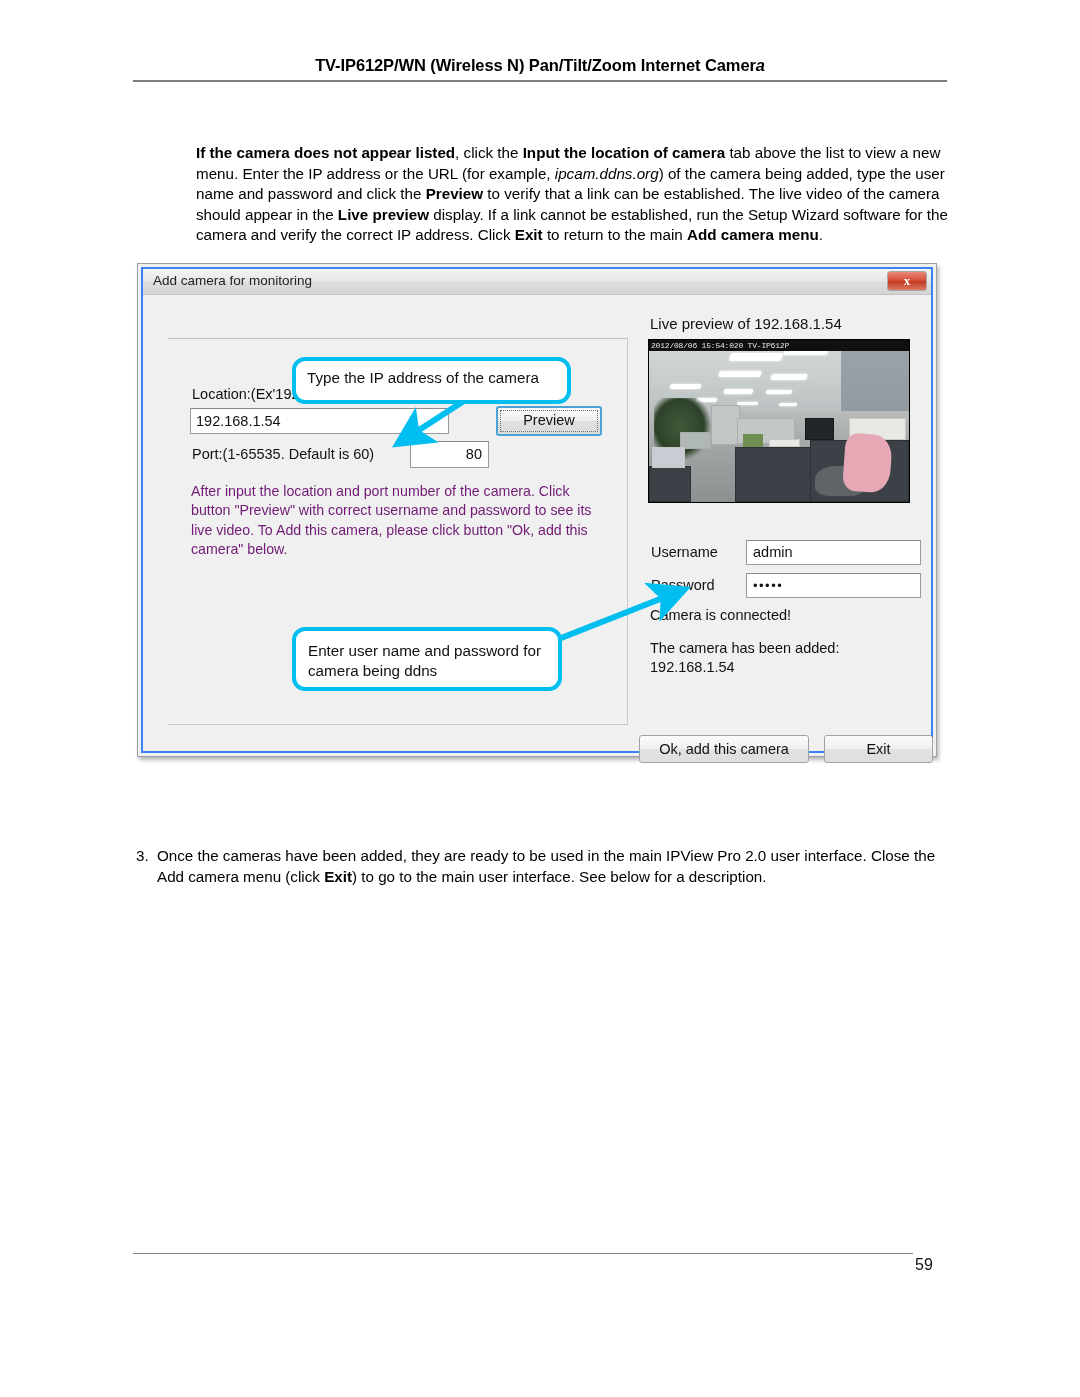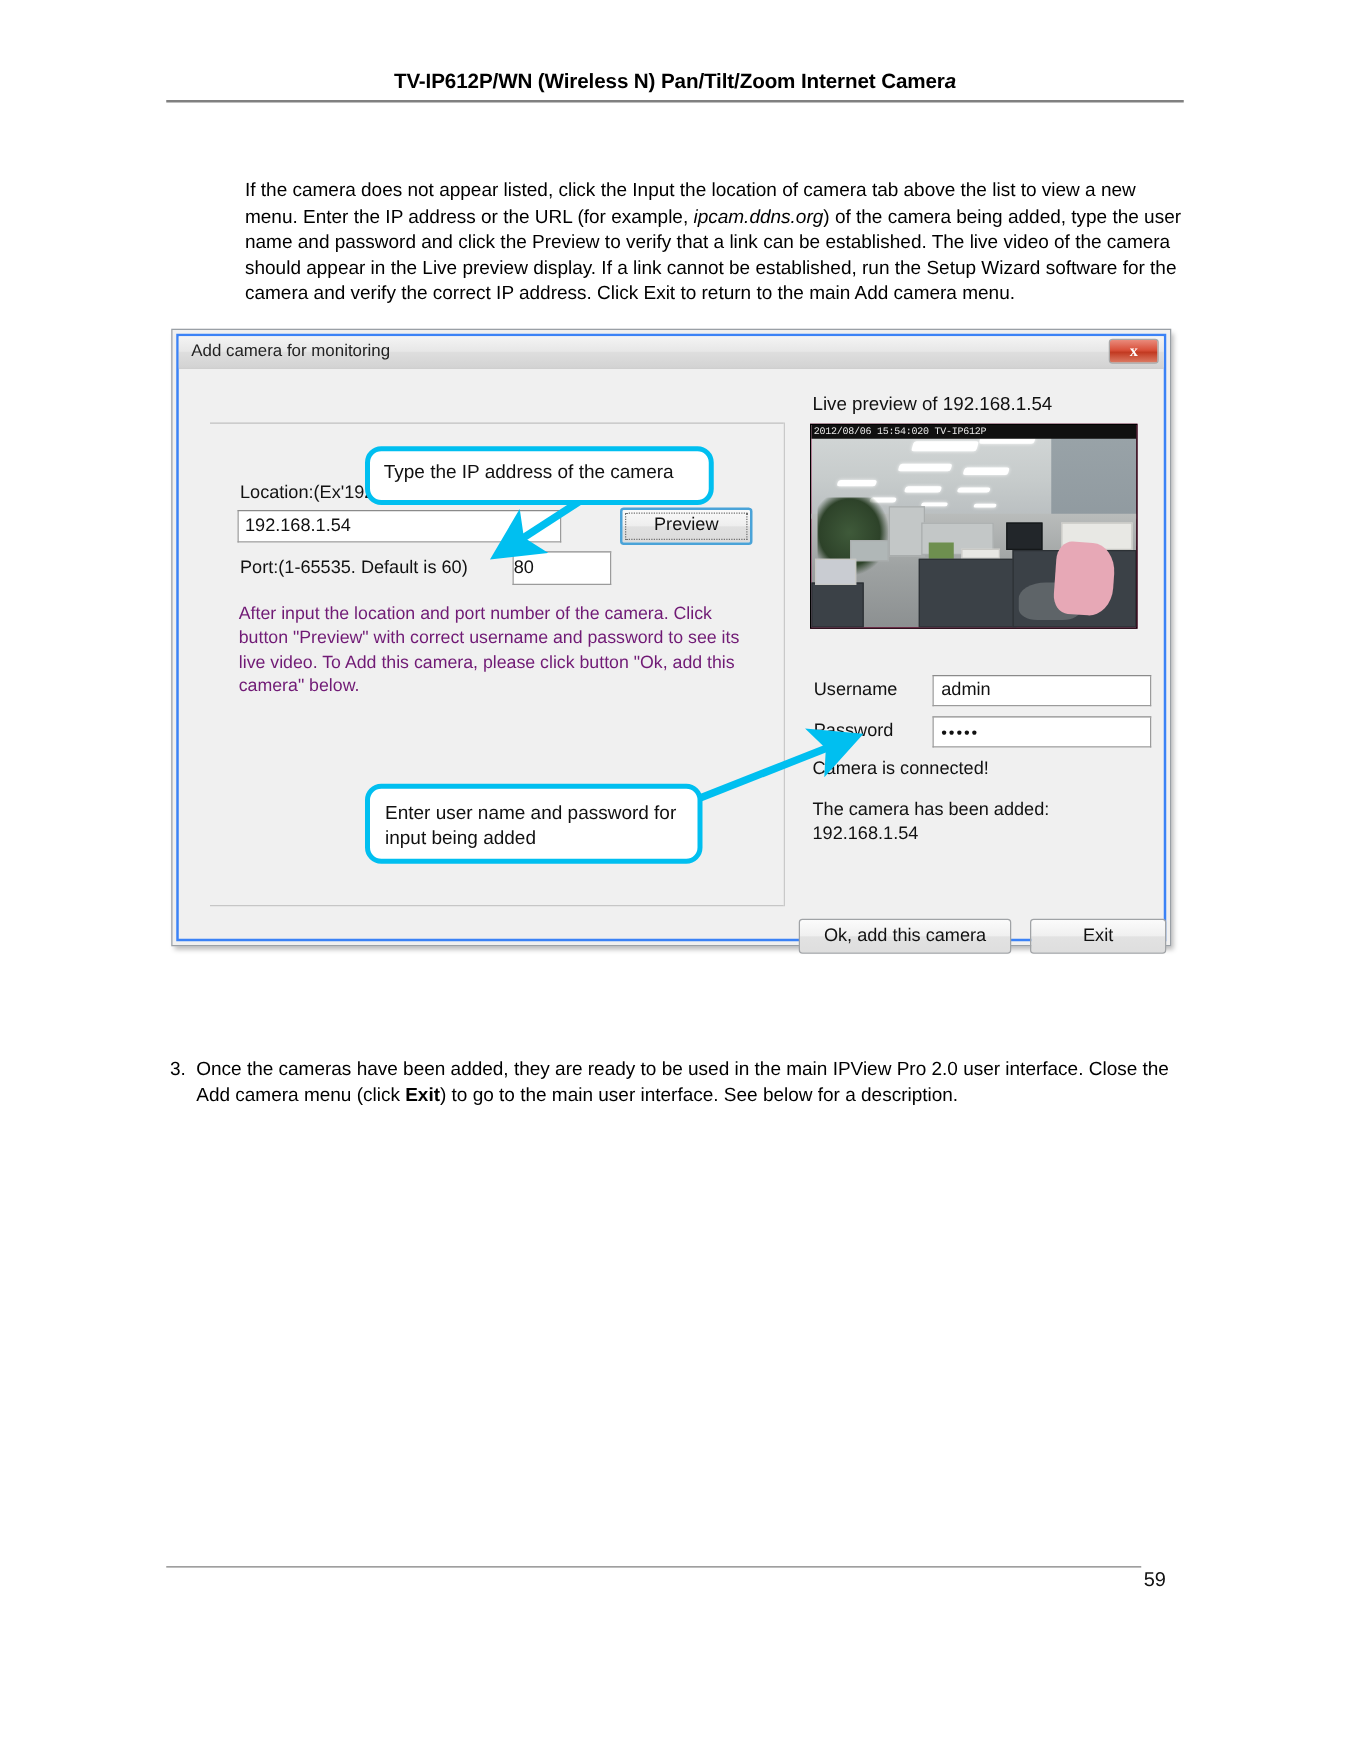--- a/index.html
+++ b/index.html
@@ -42,21 +42,21 @@
   
   .intro {
     position: absolute;
     left: 196px;
     top: 143px;
     width: 752px;
     font-size: 15.2px;
     line-height: 20.6px;
     text-align: left;
   }
-  .intro b { font-weight: normal; }
+  .intro b { font-weight: bold; }
   .intro i { font-style: italic; }
 
   
   .dialog {
     position: absolute;
     left: 137px;
     top: 263px;
     width: 800px;
     height: 494px;
     background: #f0f0f0;
@@ -232,20 +232,21 @@
     left: 267px;
     top: 146px;
     width: 79px;
     height: 27px;
     background: #fff;
     border: 1px solid #9b9b9b;
     border-top-color: #8a8a8a;
     box-sizing: border-box;
     font-size: 14.5px;
     line-height: 25px;
+    text-align: right;
     padding-right: 6px;
     color: #111;
   }
 
   .helptext {
     position: absolute;
     left: 48px;
     top: 187px;
     width: 418px;
     font-size: 14.2px;
@@ -592,21 +593,21 @@
   <line x1="470" y1="397" x2="399" y2="443" stroke="#00bff0" stroke-width="6" marker-end="url(#ah)"></line>
   <line x1="556" y1="640" x2="683" y2="590" stroke="#00bff0" stroke-width="6" marker-end="url(#ah)"></line>
 </svg>
 
 <div class="callout callout-1">
   <span>Type the IP address of the camera</span>
 </div>
 
 <div class="callout callout-2">
   <div>Enter user name and password for</div>
-  <div>input being added</div>
+  <div>camera being ddns</div>
 </div>
 
 <div class="step3">
   <div class="step3-num">3.</div>
   <div class="step3-text"><span>Once the cameras have been added, they are ready to be used in the main IPView Pro 2.0 user interface. Close the Add camera menu (click </span><b>Exit</b><span>) to go to the main user interface. See below for a description.</span></div>
 </div>
 
 <div class="footer-rule"></div>
 <div class="footer-page">59</div>
 

